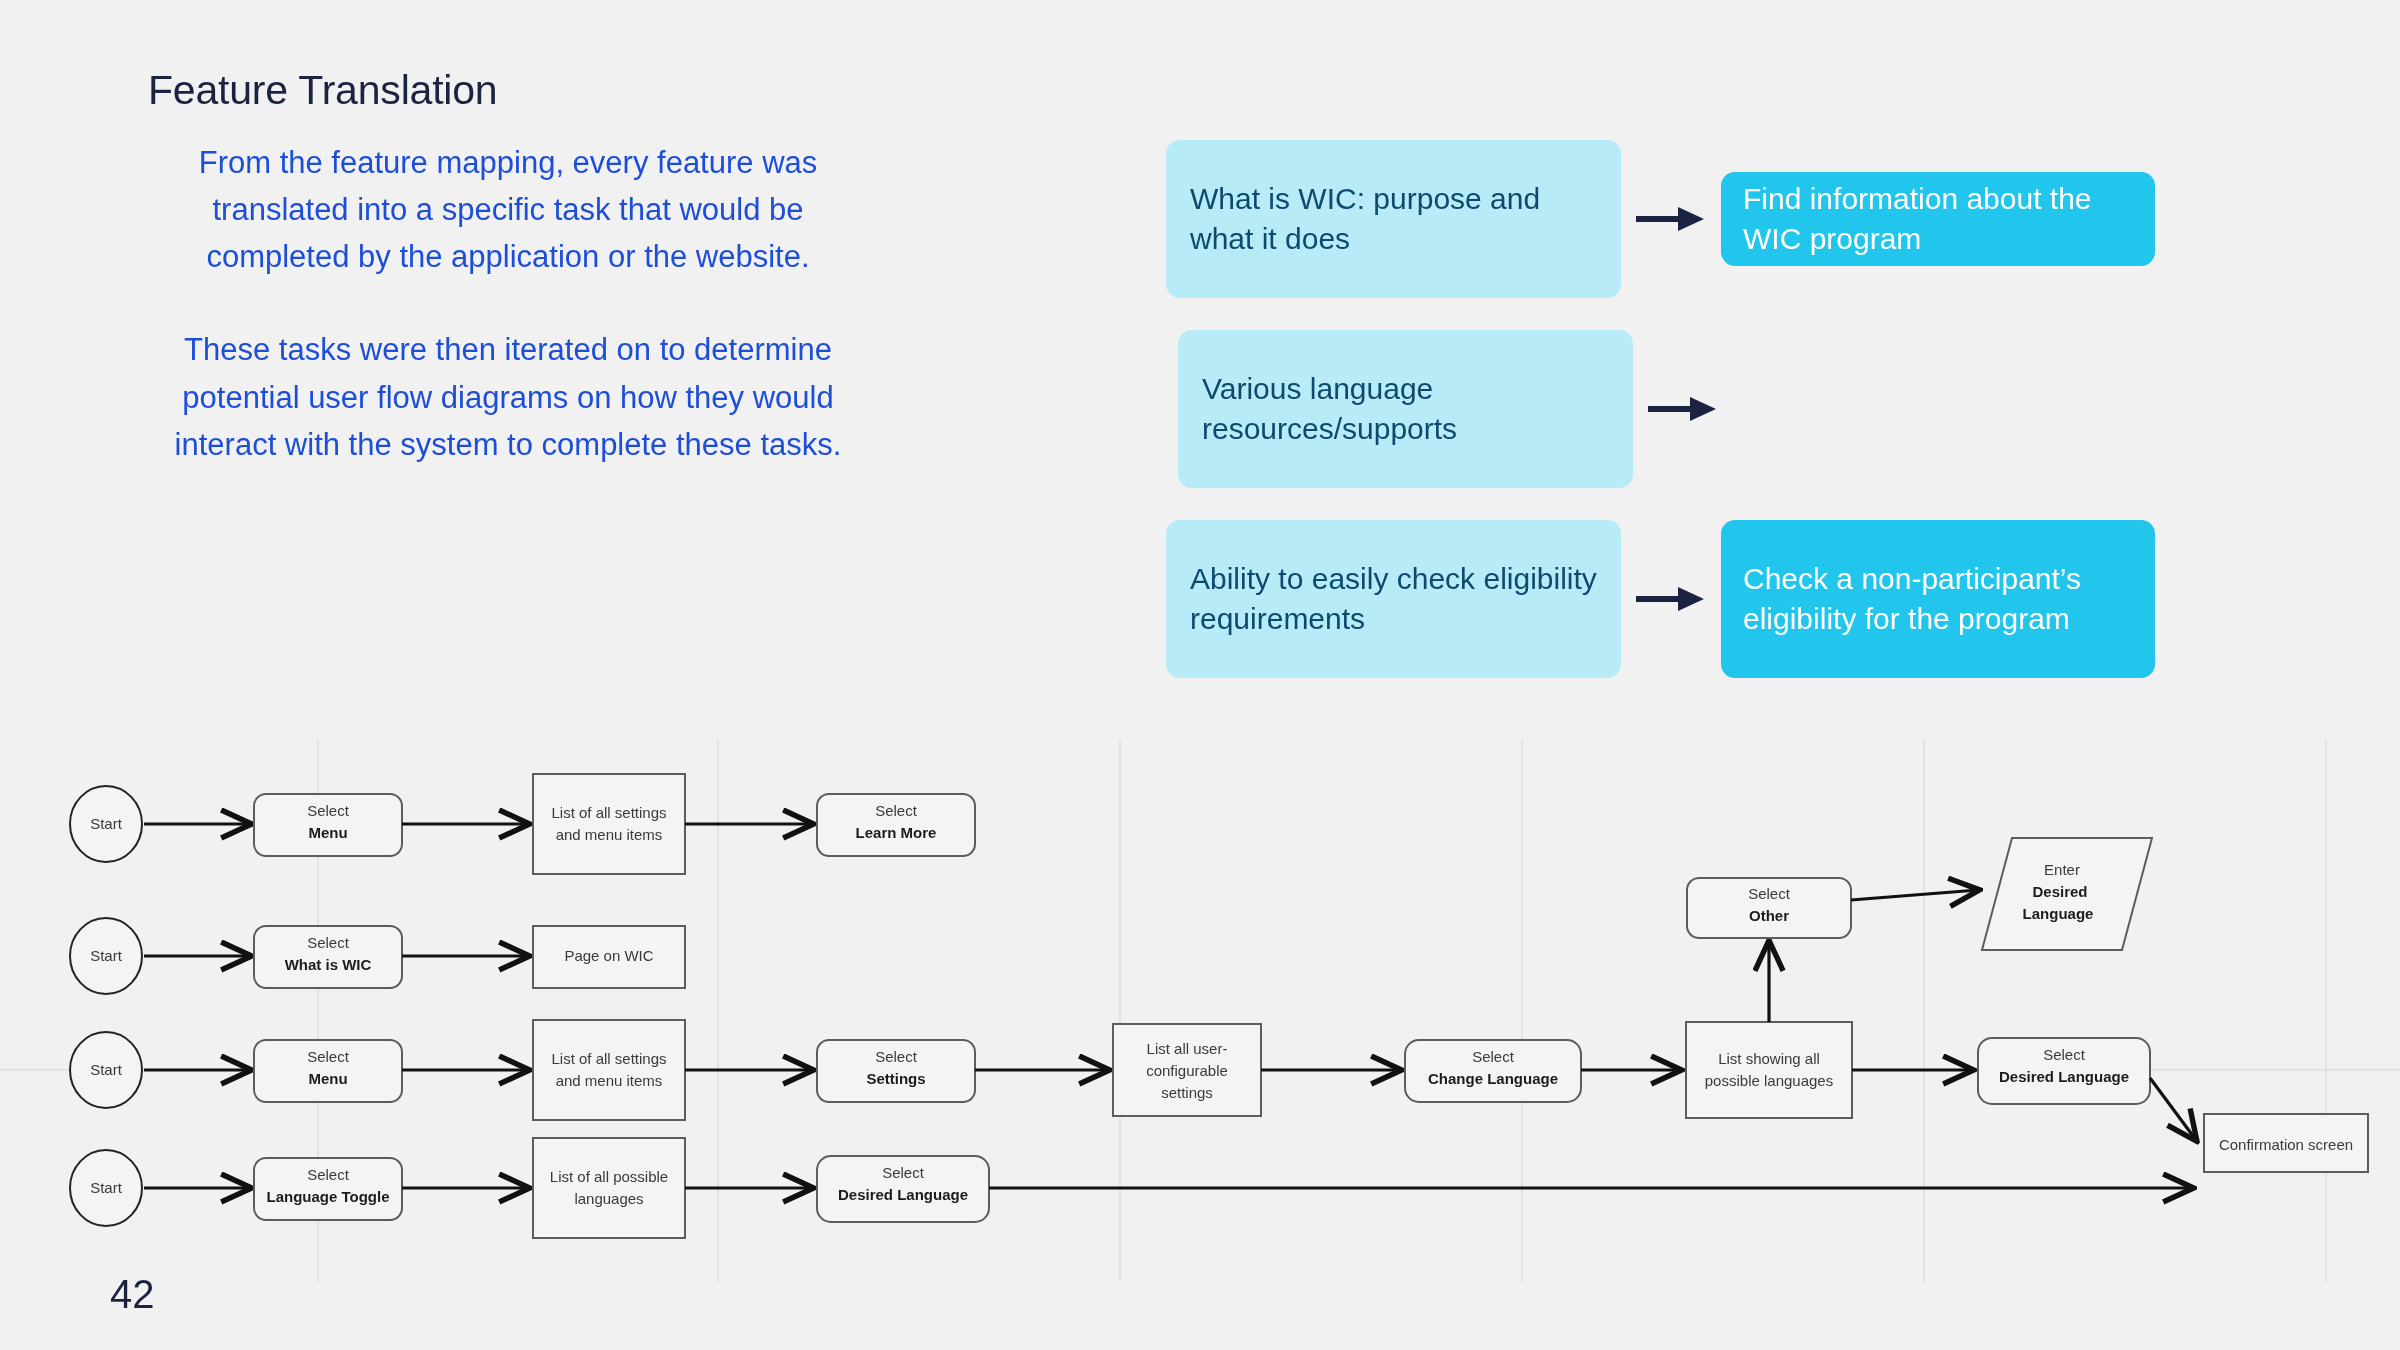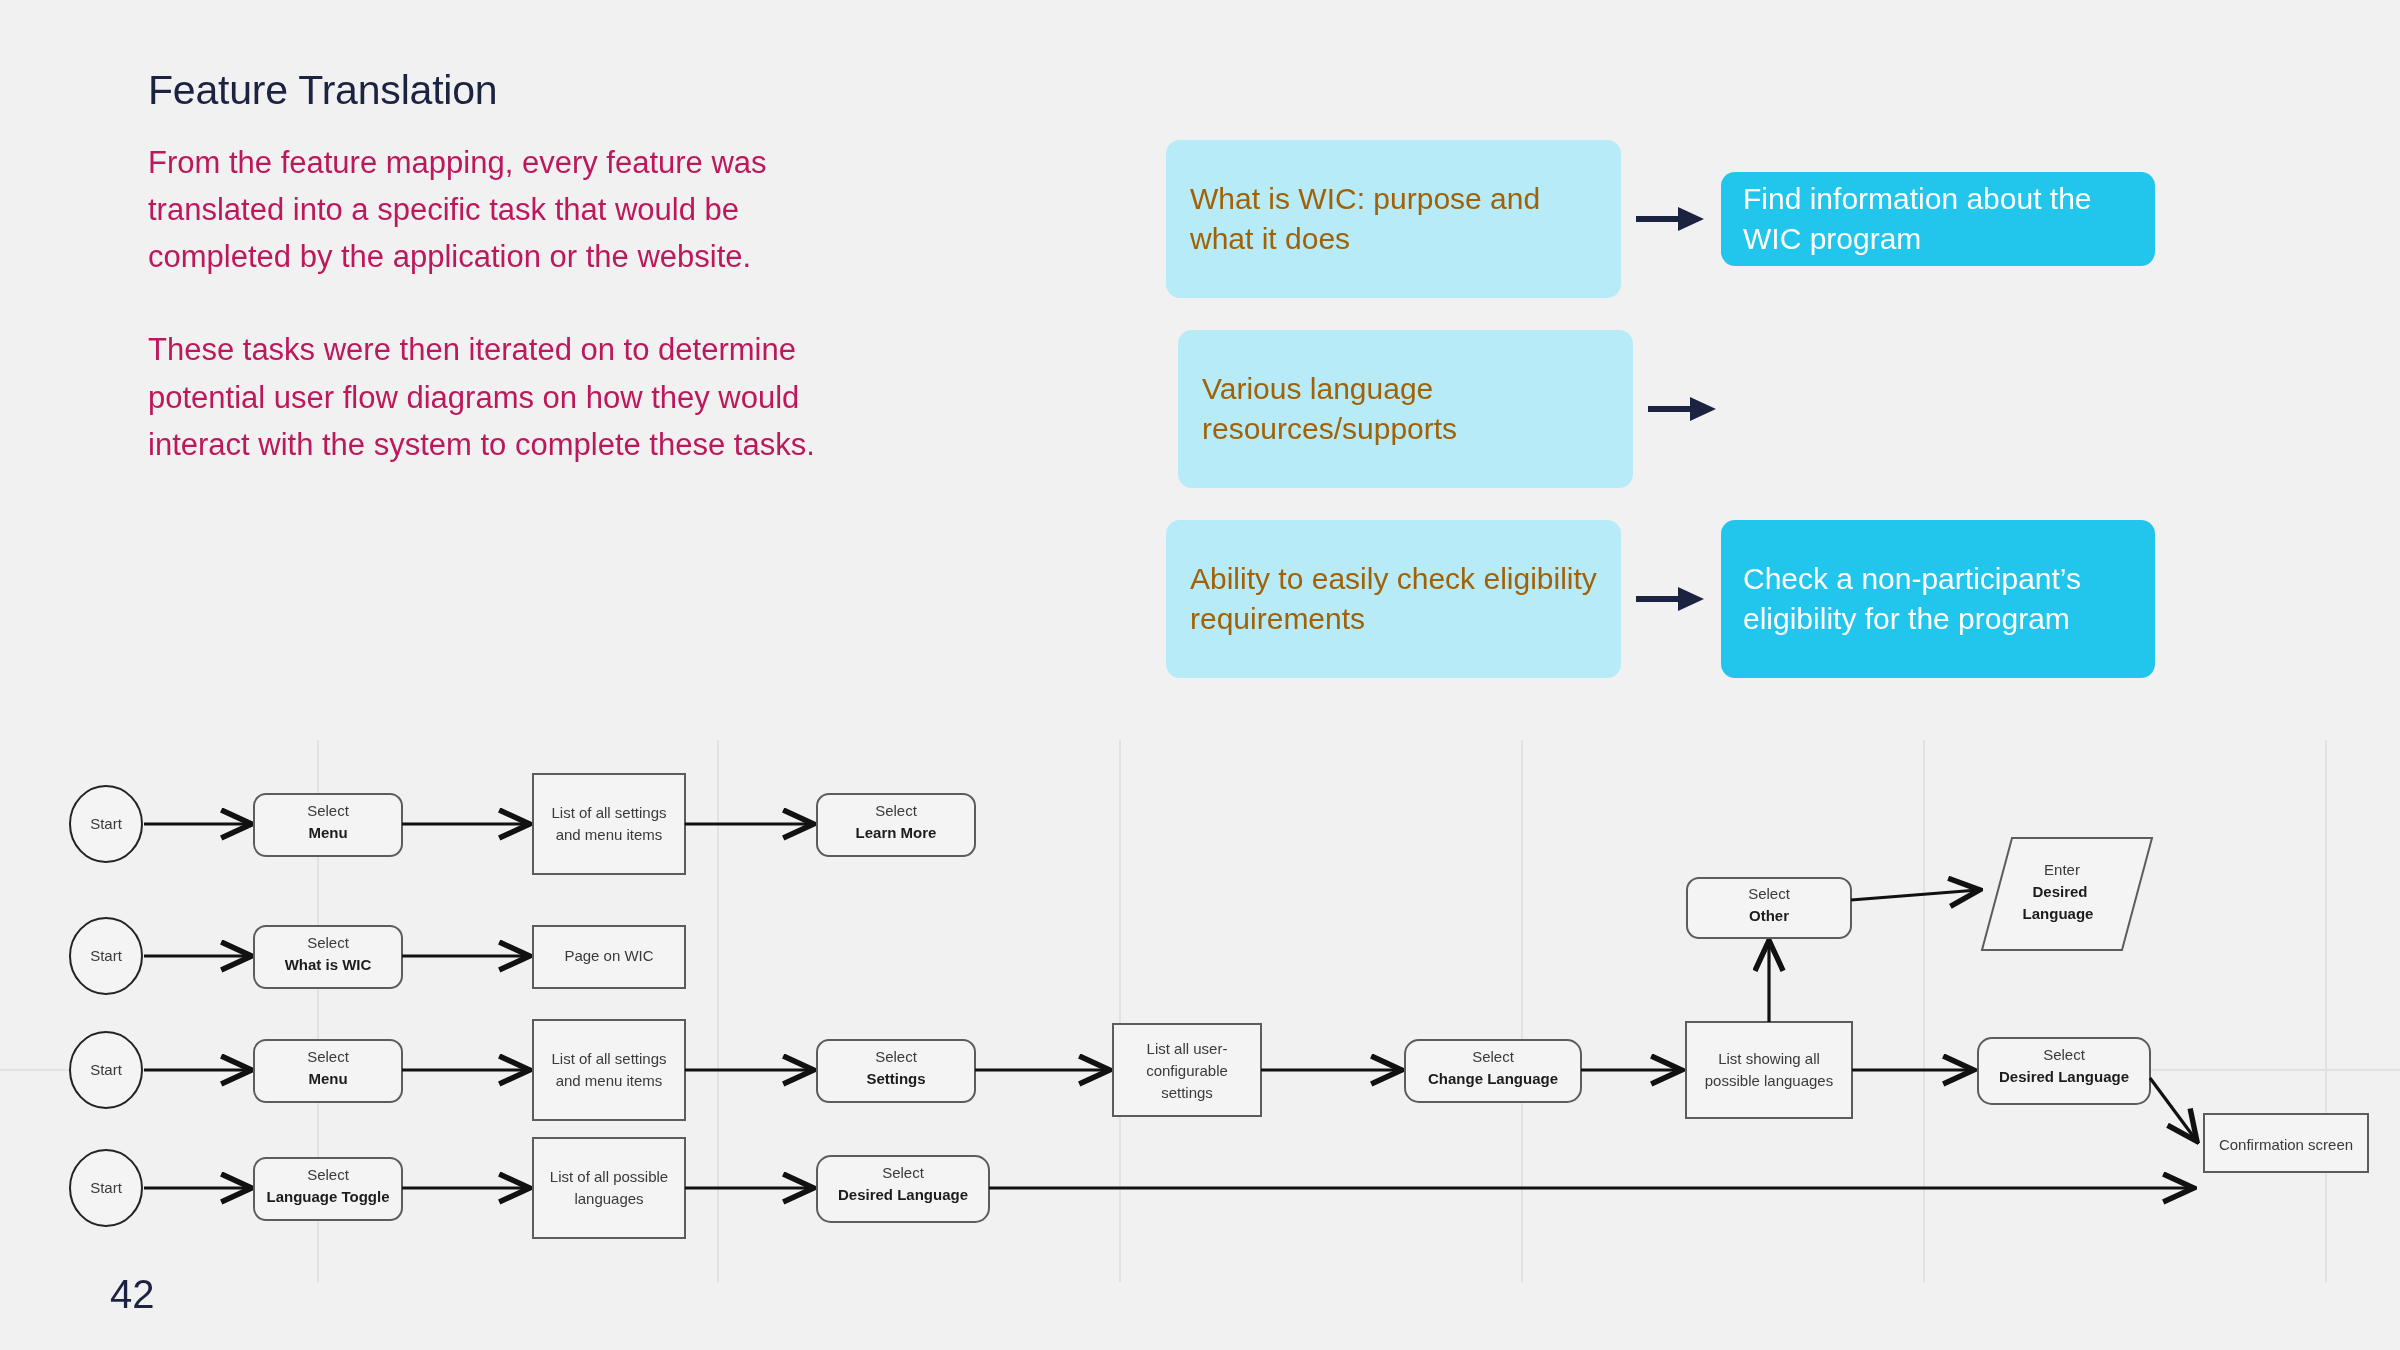--- a/index.html
+++ b/index.html
@@ -25,24 +25,25 @@
   #page-title {
     font-size: 41px;
     font-weight: normal;
     color: #1b2340;
     letter-spacing: -0.2px;
     margin: 0 0 26px 0;
     line-height: 1.1;
   }
   .body-para {
     font-size: 31px;
-    color: #be185d;
+    color: #1d4ed8;
     line-height: 1.52;
     margin: 0 0 46px 0;
     font-weight: 400;
+    text-align: center;
   }
 
   
   #card-grid {
     position: absolute;
     left: 1166px;
     top: 140px;
   }
   .card-row {
     display: flex;
@@ -54,21 +55,21 @@
     min-height: 158px;
     background: #b7ebf8;
     border-radius: 14px;
     display: flex;
     align-items: center;
     box-sizing: border-box;
     padding: 18px 24px;
   }
   .feature-card .card-text {
     font-size: 30px;
-    color: #a16207;
+    color: #0c4a6e;
     line-height: 1.33;
   }
   .arrow-cell {
     width: 100px;
     display: flex;
     align-items: center;
     justify-content: center;
   }
   .task-card {
     width: 434px;

